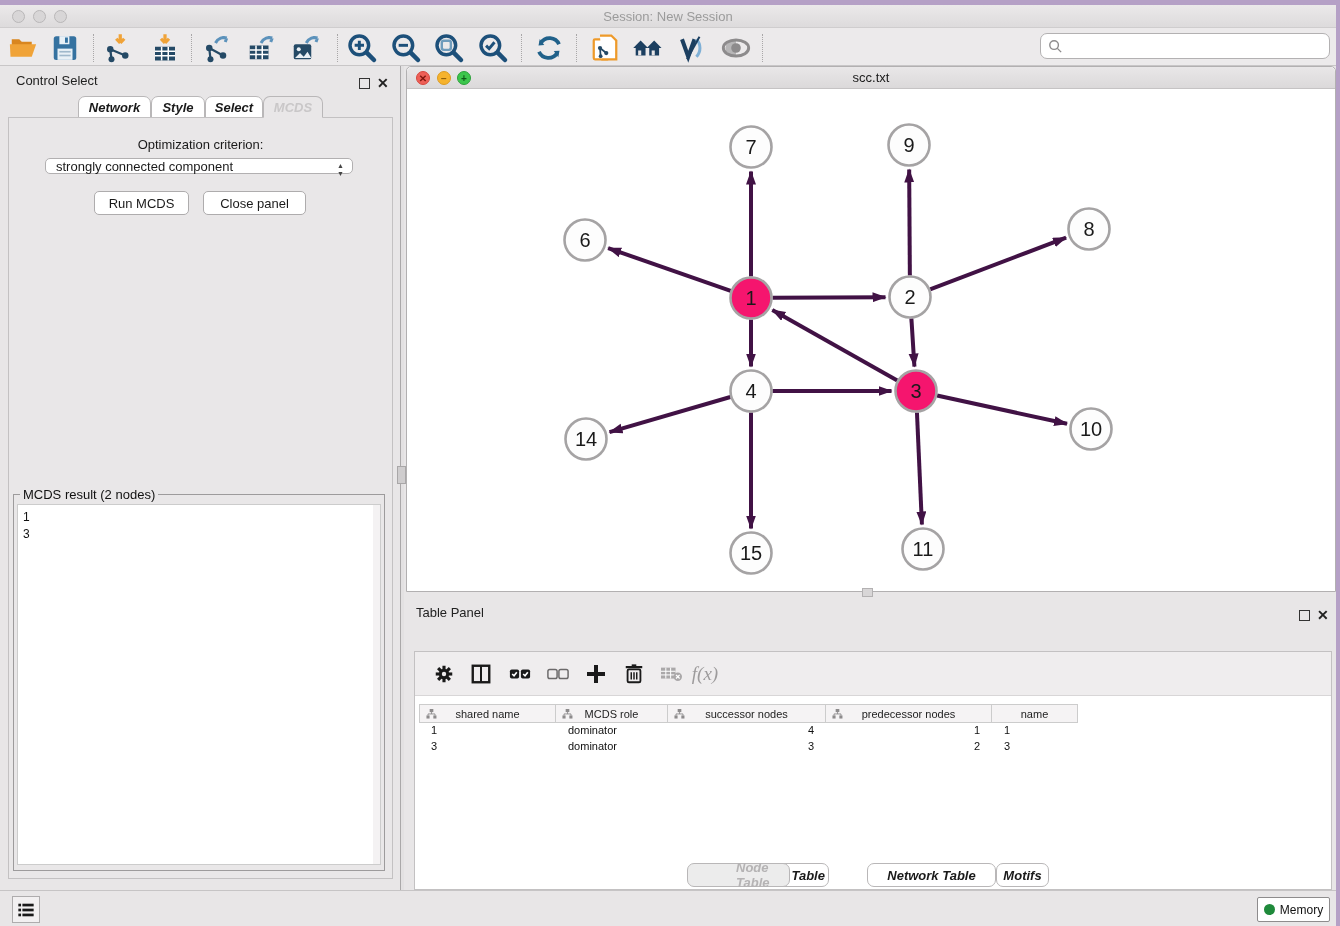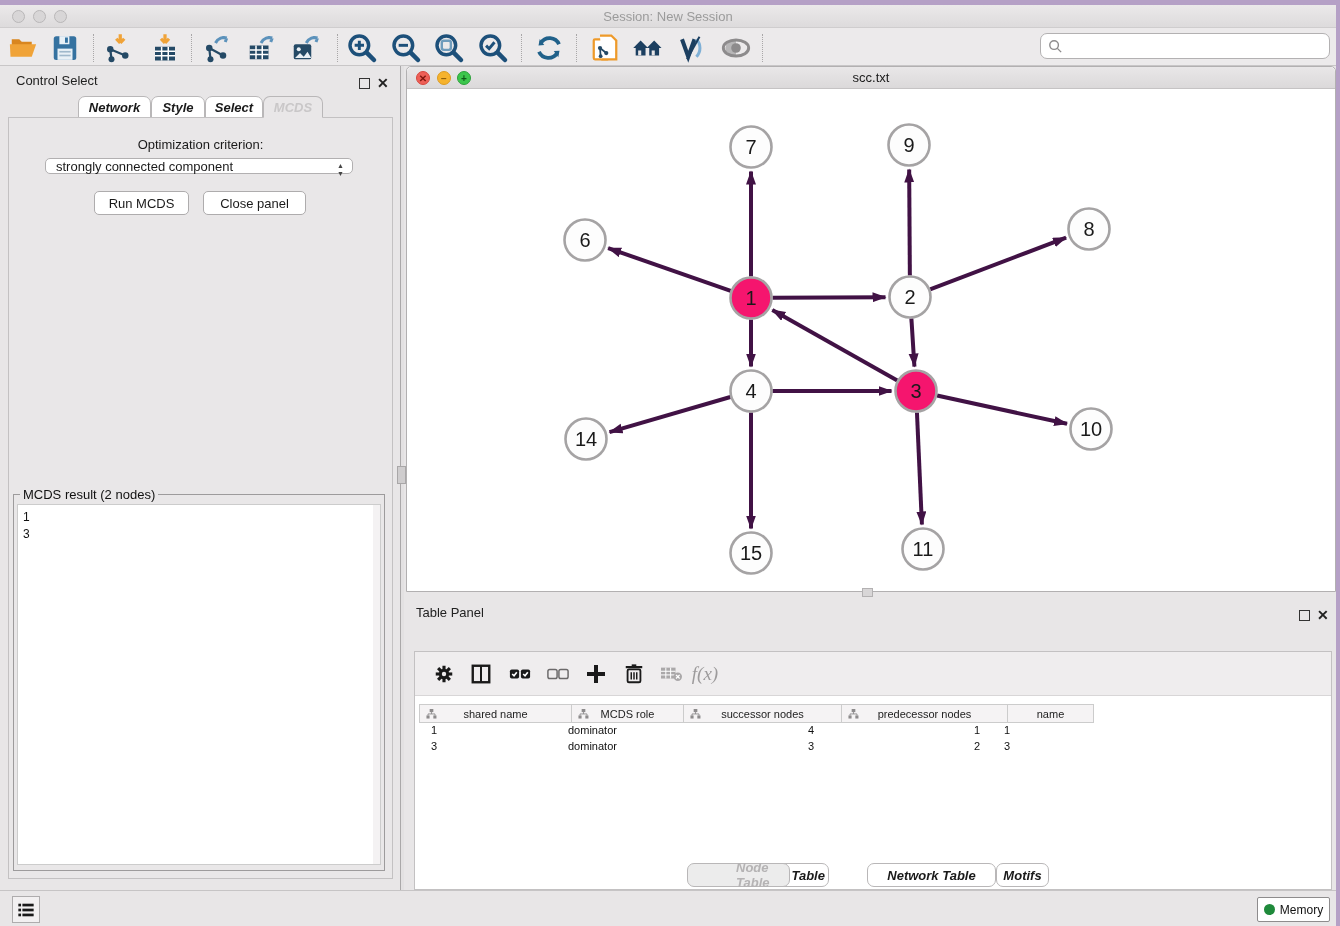--- a/index.html
+++ b/index.html
@@ -443,21 +443,21 @@
             <path d="M18.5 12l4 4M22.5 12l-4 4" stroke="#fff" stroke-width="1.4"></path>
           </svg>
       </div>
       <div class="tpi" style="left:274px">
         <span class="fx">f(x)</span>
       </div>
     </div>
 
     <div class="grid-table">
       <div class="gt-header">
-        <div class="gt-hcell" style="width:153px">
+        <div class="gt-hcell" style="width:137px">
           <svg class="gt-hicon" width="11" height="11" viewBox="0 0 12 12">
               <rect x="4" y="0" width="4" height="3.4" fill="#8d8b8c"></rect>
               <rect x="0.5" y="7" width="3.4" height="3.4" fill="#8d8b8c"></rect>
               <rect x="8" y="7" width="3.4" height="3.4" fill="#8d8b8c"></rect>
               <path d="M6 3.4v2M2.2 7V5.4h7.6V7" stroke="#8d8b8c" fill="none"></path>
             </svg>
           <span>shared name</span>
         </div>
         <div class="gt-hcell" style="width:112px">
           <svg class="gt-hicon" width="11" height="11" viewBox="0 0 12 12">

